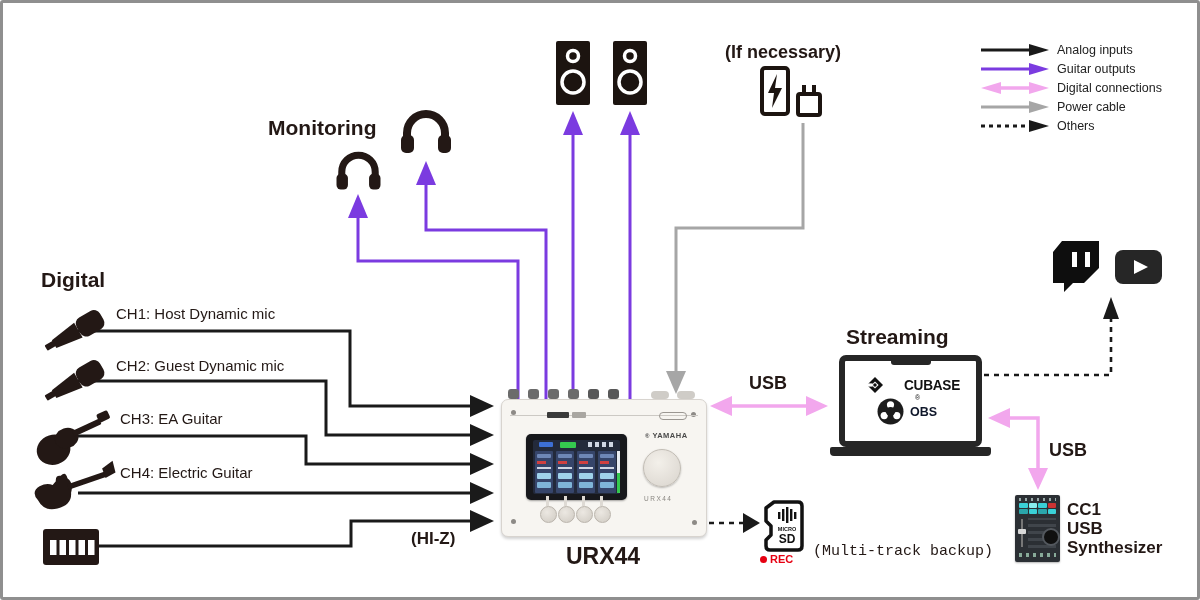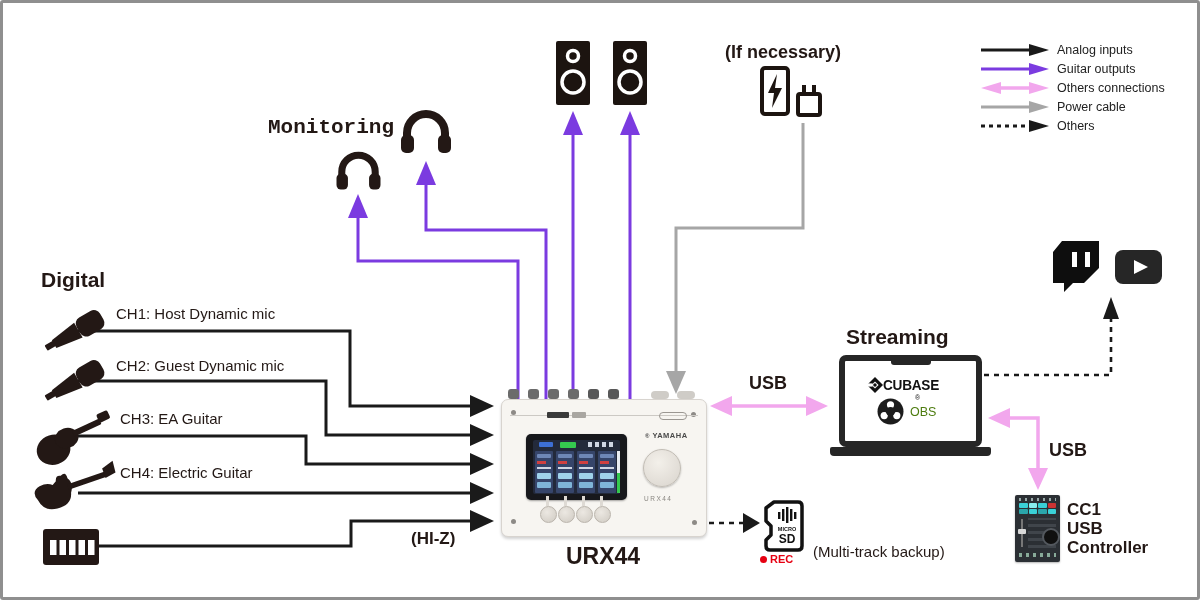--- a/index.html
+++ b/index.html
@@ -36,24 +36,24 @@
   .mini-knob{position:absolute;top:106px;width:15px;height:15px;border-radius:50%;
     background:radial-gradient(circle at 40% 35%,#ece8e2,#cfcac2);border:1px solid #bab4ac;}
   .fader-slot{position:absolute;top:96px;width:3px;height:10px;background:#dedad4;}
   #brand{position:absolute;left:143px;top:31px;font-size:7.5px;font-weight:bold;letter-spacing:.5px;color:#4a4a4a;white-space:nowrap;}
   #model-on-device{position:absolute;left:142px;top:95px;font-size:6.5px;letter-spacing:1.5px;color:#8a8782;}
   .chip{position:absolute;height:6px;border-radius:1px;}
   
   #laptop-screen{left:836px;top:352px;width:143px;height:92px;background:#fff;border:6px solid #262626;border-radius:7px;z-index:3;box-sizing:border-box;}
   #laptop-notch{position:absolute;left:46px;top:-1px;width:40px;height:5px;background:#262626;border-radius:0 0 3px 3px;}
   #laptop-base{left:827px;top:444px;width:161px;height:9px;background:#262626;border-radius:2px 2px 4px 4px;z-index:3;}
-  .cubase-row{position:absolute;left:22px;top:15px;display:flex;align-items:center;gap:0;}
+  .cubase-row{position:absolute;left:22px;top:15px;display:flex;align-items:center;gap:21px;}
   .cubase-text{font-weight:bold;font-size:15.5px;letter-spacing:-.3px;transform:scaleX(.88);transform-origin:left;color:#111;}
   .obs-row{position:absolute;left:32px;top:37px;display:flex;align-items:center;gap:6px;}
-  .obs-text{font-weight:normal;font-size:12.5px;color:#4d7c0f;}
+  .obs-text{font-weight:bold;font-size:12.5px;color:#0f172a;}
   .regmark{position:absolute;left:70px;top:33px;font-size:7px;color:#111;}
   
   #cc1{left:1012px;top:492px;width:45px;height:67px;background:#2b2f34;border-radius:2px;z-index:3;box-shadow:0 1px 2px rgba(0,0,0,.3);}
   #cc1 .dots{position:absolute;left:4px;top:3px;width:37px;height:3px;
     background:repeating-linear-gradient(90deg,#9aa 0 2px,transparent 2px 6px);}
   #cc1 .pads{position:absolute;left:4px;top:8px;width:37px;height:11px;display:grid;grid-template-columns:repeat(4,1fr);grid-template-rows:1fr 1fr;gap:1px;}
   #cc1 .pads div{border-radius:1px;}
   #cc1 .grid{position:absolute;left:13px;top:23px;width:28px;height:30px;
     background:repeating-linear-gradient(0deg,#4a4f55 0 3px,#2b2f34 3px 7px),repeating-linear-gradient(90deg,#4a4f55 0 4px,#2b2f34 4px 7px);opacity:.7;}
   #cc1 .fader{position:absolute;left:6px;top:24px;width:2px;height:28px;background:#777;}
@@ -137,21 +137,21 @@
         <polygon points="48,1 68,7 48,13" fill="#7b3be0"></polygon>
       </svg>
       <span class="lab">Guitar outputs</span>
     </div>
     <div class="legend-row">
       <svg width="68" height="14">
         <line x1="16" y1="7" x2="52" y2="7" stroke="#f2a7ed" stroke-width="3.5"></line>
         <polygon points="20,1 0,7 20,13" fill="#f2a7ed"></polygon>
         <polygon points="48,1 68,7 48,13" fill="#f2a7ed"></polygon>
       </svg>
-      <span class="lab">Others connections</span>
+      <span class="lab">Digital connections</span>
     </div>
     <div class="legend-row">
       <svg width="68" height="14">
         <line x1="0" y1="7" x2="50" y2="7" stroke="#a6a6a6" stroke-width="3"></line>
         <polygon points="48,1 68,7 48,13" fill="#a6a6a6"></polygon>
       </svg>
       <span class="lab">Power cable</span>
     </div>
     <div class="legend-row">
       <svg width="68" height="14">
@@ -177,21 +177,21 @@
   <svg class="abs icon" style="left:756px;top:63px;" width="32" height="50" viewBox="0 0 32 50">
     <rect x="3" y="2" width="26" height="46" rx="3" fill="#fff" stroke="#1c1410" stroke-width="4"></rect>
     <polygon points="18,8 9,27 15,27 13,42 23,22 16,22" fill="#1c1410"></polygon>
   </svg>
   <svg class="abs icon" style="left:792px;top:82px;" width="28" height="32" viewBox="0 0 28 32">
     <rect x="7" y="0" width="4" height="9" fill="#1c1410"></rect>
     <rect x="17" y="0" width="4" height="9" fill="#1c1410"></rect>
     <rect x="3" y="9" width="22" height="21" rx="2" fill="#fff" stroke="#1c1410" stroke-width="4"></rect>
   </svg>
 
-  <div class="abs h1" style="left:265px;top:113px;font-family:Liberation Mono, monospace;">Monitoring</div>
+  <div class="abs h1" style="left:265px;top:113px;">Monitoring</div>
   <svg class="abs icon" style="left:396px;top:104px;" width="54" height="50" viewBox="0 0 52 50">
     <path d="M7 36 V26 A19 19 0 0 1 45 26 V36" fill="none" stroke="#231815" stroke-width="8"></path>
     <rect x="1" y="28" width="13" height="18" rx="5" fill="#231815"></rect>
     <rect x="38" y="28" width="13" height="18" rx="5" fill="#231815"></rect>
   </svg>
   <svg class="abs icon" style="left:332px;top:146px;" width="47" height="44" viewBox="0 0 52 50">
     <path d="M7 36 V26 A19 19 0 0 1 45 26 V36" fill="none" stroke="#231815" stroke-width="8"></path>
     <rect x="1" y="28" width="13" height="18" rx="5" fill="#231815"></rect>
     <rect x="38" y="28" width="13" height="18" rx="5" fill="#231815"></rect>
   </svg>
@@ -377,34 +377,34 @@
     </div>
     <div class="grid"></div>
     <div class="fader"></div>
     <div class="fader-cap"></div>
     <div class="jog"></div>
     <div class="btm"></div>
   </div>
   <div class="abs cc1-label">
     <div>CC1</div>
     <div>USB</div>
-    <div>Controller</div>
+    <div>Synthesizer</div>
   </div>
 
   <svg class="abs icon" style="left:761px;top:497px;" width="40" height="52" viewBox="0 0 40 52">
     <path d="M10 2 H34 Q38 2 38 6 V46 Q38 50 34 50 H6 Q2 50 2 46 V40 L7 35 V26 L2 21 V8 Z" fill="#fff" stroke="#111" stroke-width="3.5" stroke-linejoin="round"></path>
     <g fill="#111">
       <rect x="14" y="12" width="2.4" height="7"></rect>
       <rect x="18" y="9" width="2.4" height="12"></rect>
       <rect x="22" y="7" width="2.4" height="16"></rect>
       <rect x="26" y="9" width="2.4" height="12"></rect>
       <rect x="30" y="12" width="2.4" height="7"></rect>
     </g>
     <text x="23" y="31" text-anchor="middle" font-size="5.5" font-weight="bold" font-family="Liberation Sans, sans-serif" fill="#111">MICRO</text>
     <text x="23" y="43" text-anchor="middle" font-size="12" font-weight="bold" font-family="Liberation Sans, sans-serif" fill="#111">SD</text>
   </svg>
   <div class="rec-line">
     <span class="rec-dot"></span>
     <span>REC</span>
   </div>
-  <div class="abs" style="left:810px;top:540px;font-size:15px;z-index:3;">(Multi-track backup)</div>
+  <div class="abs" style="left:810px;top:540px;font-size:15px;z-index:3;font-family:Liberation Mono, monospace;">(Multi-track backup)</div>
 
 </div>
 
 </body></html>

